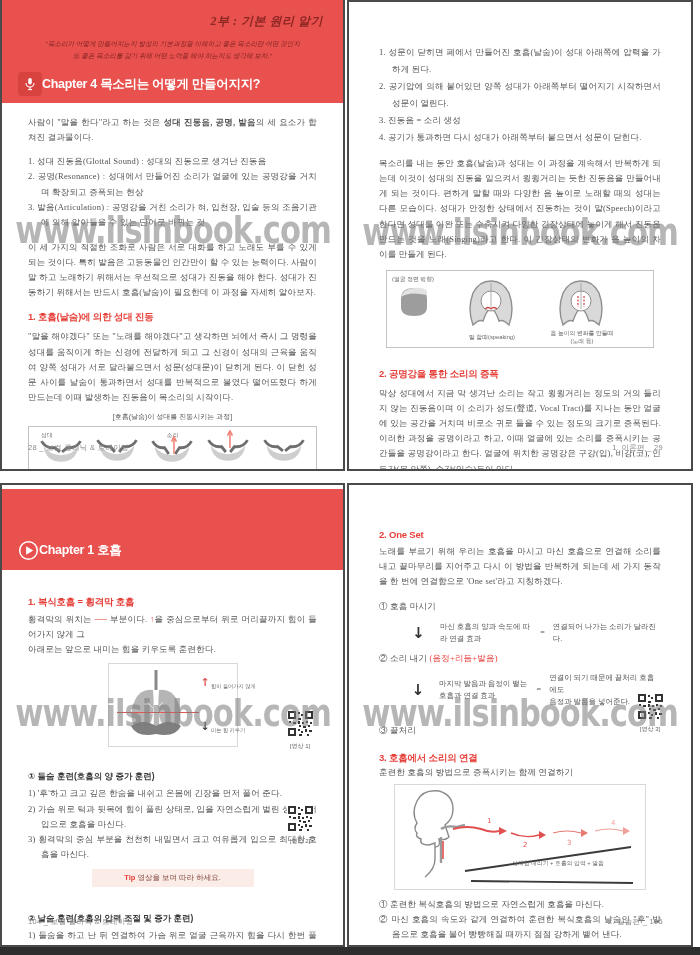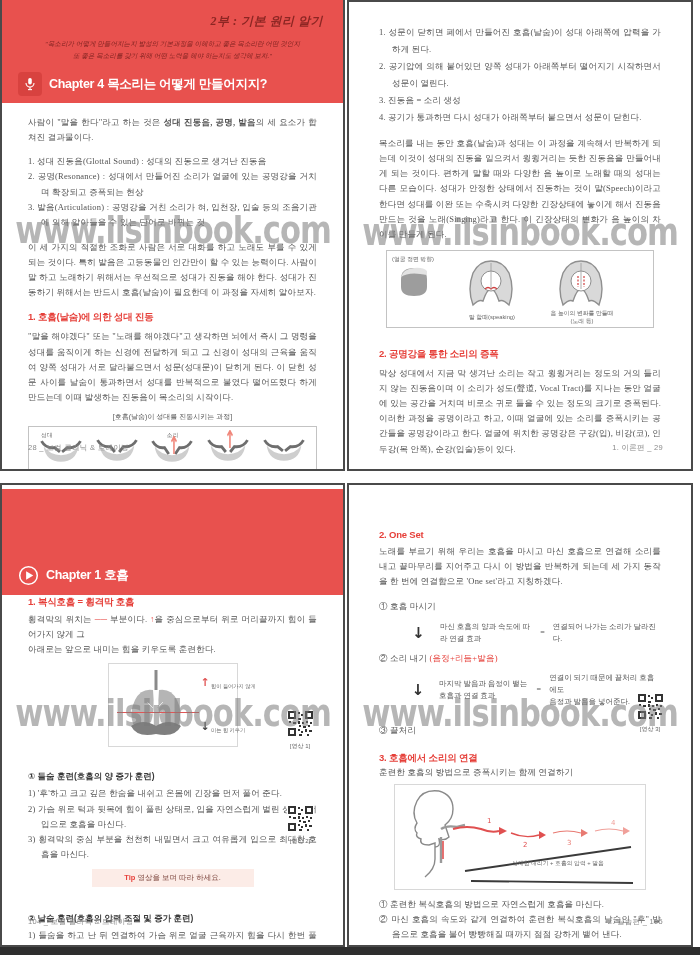--- a/index.html
+++ b/index.html
@@ -10,21 +10,21 @@
   #page2{left:347px;top:0;width:346px;height:471px;}
   #page3{left:0;top:483px;width:345px;height:464px;}
   #page4{left:347px;top:483px;width:346px;height:464px;}
   .photo-edge{position:absolute;left:0;top:947px;width:700px;height:8px;background:#2e2e2e;}
 
   .watermark{position:absolute;left:50%;transform:translateX(-50%) scale(1.02,1.25);
     font-family:"DejaVu Sans","Liberation Sans",sans-serif;font-weight:800;font-size:30px;
     letter-spacing:-1px;color:rgba(122,122,122,0.55);white-space:nowrap;z-index:6;pointer-events:none;}
 
   .redblock{position:relative;background:#e8514e;width:100%;}
-  .chapter-row{position:absolute;left:16px;display:flex;align-items:center;gap:7px;}
+  .chapter-row{position:absolute;left:16px;display:flex;align-items:center;}
   .chapter-title{color:#fff;font-family:"Liberation Sans","DejaVu Sans",sans-serif;
     font-weight:bold;font-size:12.5px;letter-spacing:-0.3px;}
   .mic-box{width:24px;height:24px;border-radius:4px;background:#d8423f;display:flex;
     align-items:center;justify-content:center;}
   .play-circle{width:21px;height:21px;}
 
   .content{position:absolute;left:0;right:0;}
   .body-text{font-size:8.5px;line-height:1.78;color:#525252;text-align:justify;letter-spacing:0.2px;}
   .hang{padding-left:13px;text-indent:-13px;}
   .section-hd{font-family:"Liberation Sans","DejaVu Sans",sans-serif;font-weight:bold;
@@ -136,21 +136,21 @@
           </svg>
         
       </div>
     </div>
   </div>
   <div class="footer" style="left:26px;bottom:16px;">28 _ 보컬 클리닉 &amp; 트레이닝</div>
   <div class="watermark" style="top:212px;">www.ilsinbook.com</div>
 </div>
 
 <div class="page" id="page2">
-  <div class="content" style="top:0;padding:22px 30px 0 30px;">
+  <div class="content" style="top:0;padding:42px 30px 0 30px;">
     <div>
       <div class="body-text hang" style="line-height:2.0;">1. 성문이 닫히면 폐에서 만들어진 호흡(날숨)이 성대 아래쪽에 압력을 가하게 된다.</div>
       <div class="body-text hang" style="line-height:2.0;">2. 공기압에 의해 붙어있던 양쪽 성대가 아래쪽부터 떨어지기 시작하면서 성문이 열린다.</div>
       <div class="body-text hang" style="line-height:2.0;">3. 진동음 = 소리 생성</div>
       <div class="body-text hang" style="line-height:2.0;">4. 공기가 통과하면 다시 성대가 아래쪽부터 붙으면서 성문이 닫힌다.</div>
     </div>
     <div class="body-text" style="margin-top:10px;">목소리를 내는 동안 호흡(날숨)과 성대는 이 과정을 계속해서 반복하게 되는데 이것이 성대의 진동을 일으켜서 윙윙거리는 듯한 진동음을 만들어내게 되는 것이다. 편하게 말할 때와 다양한 음 높이로 노래할 때의 성대는 다른 모습이다. 성대가 안정한 상태에서 진동하는 것이 말(Speech)이라고 한다면 성대를 이완 또는 수축시켜 다양한 긴장상태에 놓이게 해서 진동음 만드는 것을 노래(Singing)라고 한다. 이 긴장상태의 변화가 음 높이의 차이를 만들게 된다.</div>
 
     <div class="dbox" style="margin:8px auto 0 auto;width:266px;height:76px;">
       <div class="smalllbl" style="position:absolute;left:5px;top:4px;">(얼굴 정면 방향)</div>
@@ -180,21 +180,21 @@
 
     <div class="section-hd" style="margin-top:20px;">2. 공명강을 통한 소리의 증폭</div>
     <div class="body-text" style="margin-top:5px;">막상 성대에서 지금 막 생겨난 소리는 작고 윙윙거리는 정도의 거의 들리지 않는 진동음이며 이 소리가 성도(聲道, Vocal Tract)를 지나는 동안 얼굴에 있는 공간을 거치며 비로소 귀로 들을 수 있는 정도의 크기로 증폭된다. 이러한 과정을 공명이라고 하고, 이때 얼굴에 있는 소리를 증폭시키는 공간들을 공명강이라고 한다. 얼굴에 위치한 공명강은 구강(입), 비강(코), 인두강(목 안쪽), 순강(입술)등이 있다.</div>
 
   </div>
   <div class="footer" style="right:28px;bottom:16px;">1. 이론편 _ 29</div>
   <div class="watermark" style="top:212px;">www.ilsinbook.com</div>
 </div>
 
 <div class="page" id="page3">
-  <div class="redblock" style="margin-top:4px;height:106px;">
+  <div class="redblock" style="margin-top:4px;height:81px;">
     <div class="chapter-row" style="bottom:9px;">
       <svg class="play-circle" viewBox="0 0 22 22">
           <circle cx="11" cy="11" r="9.2" fill="none" stroke="#fff" stroke-width="1.6"></circle>
           <polygon points="8.5,6.5 16,11 8.5,15.5" fill="#fff"></polygon>
         </svg>
       <span class="chapter-title">Chapter 1 호흡</span>
     </div>
   </div>
 
   <div class="content" style="top:99px;padding:12px 26px 0 26px;">

